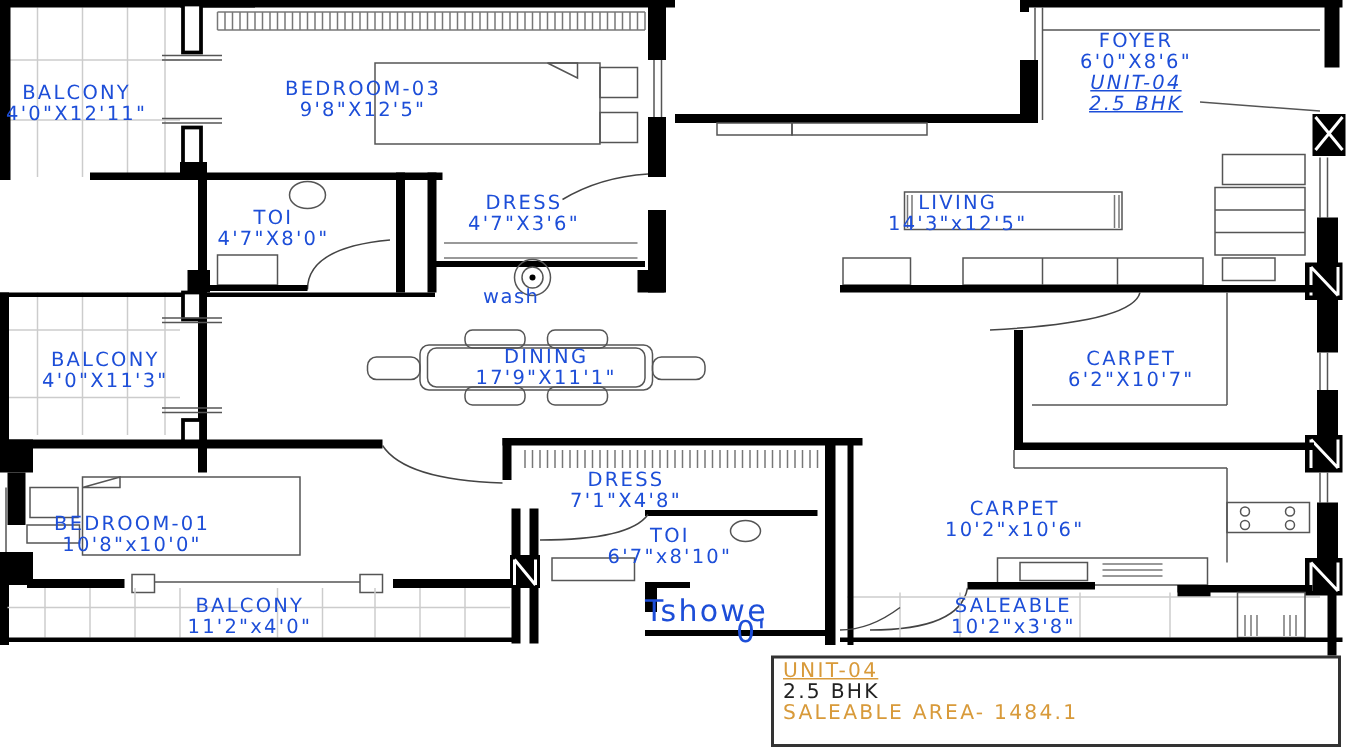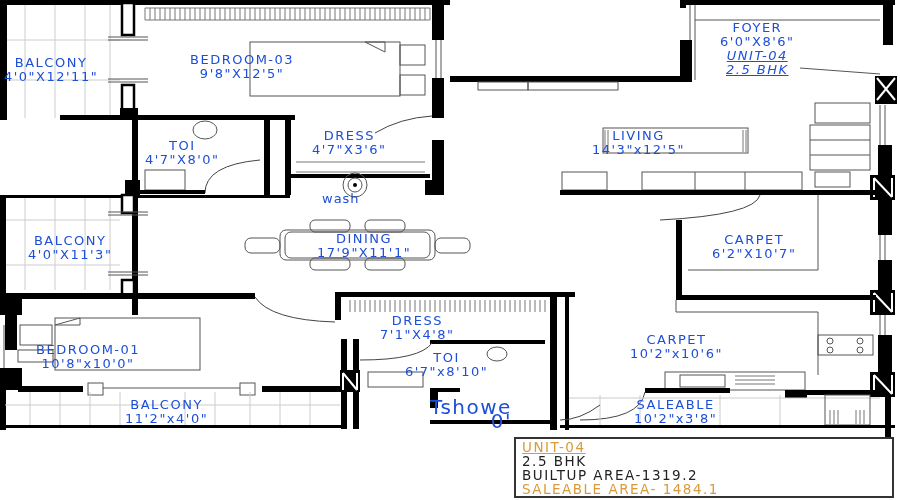--- a/index.html
+++ b/index.html
@@ -435,15 +435,14 @@
   <span class="t">0'</span>
 </div>
 <div class="lbl" style="left:634px;top:398px;">
   <span class="t">SALEABLE</span>
   <span class="t">10'2"x3'8"</span>
 </div>
 
 <div id="info">
   <span class="row accent ul">UNIT-04</span>
   <span class="row">2.5 BHK</span>
-  <span class="row">BUILTUP AREA-1319.2</span>
   <span class="row accent">SALEABLE AREA- 1484.1</span>
 </div>
 
 </body></html>

